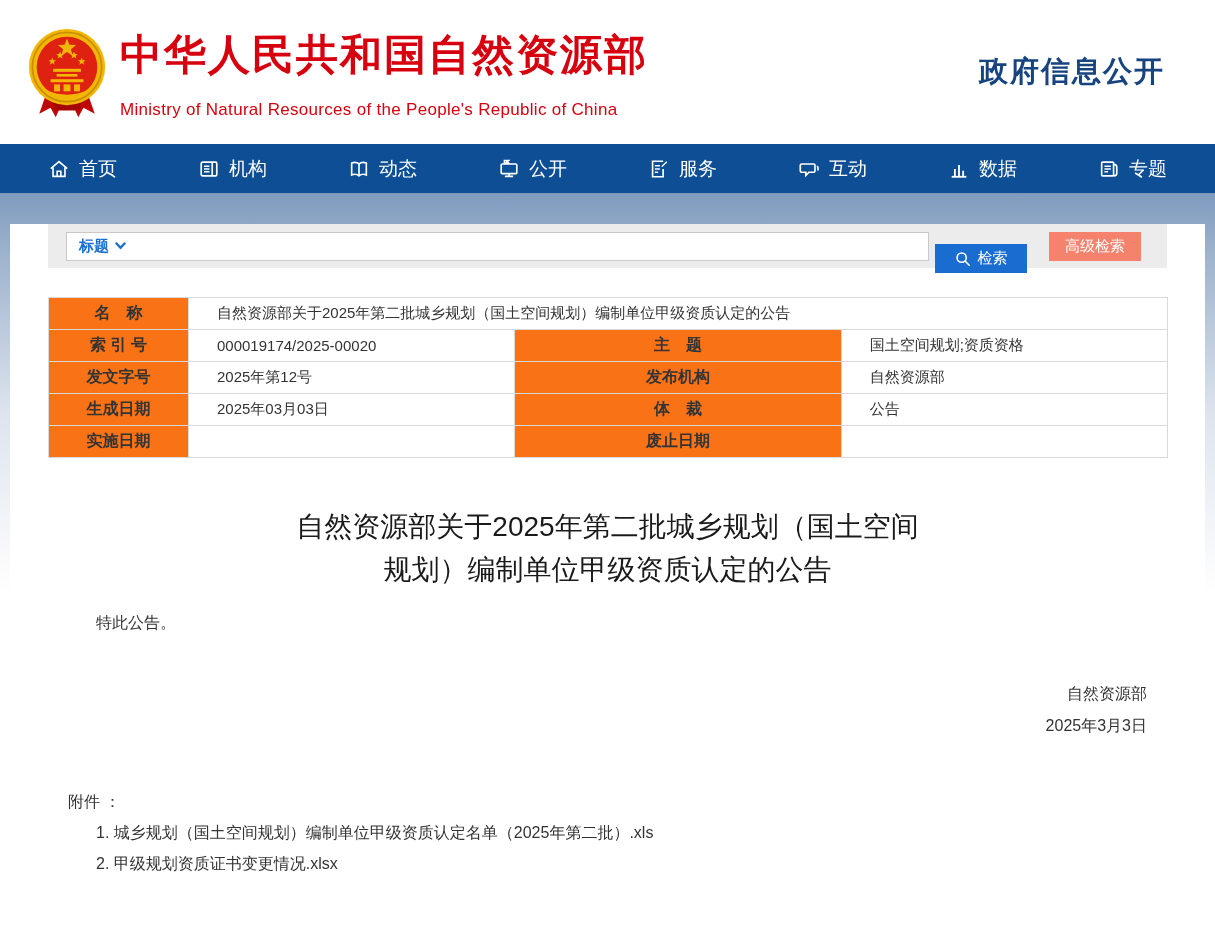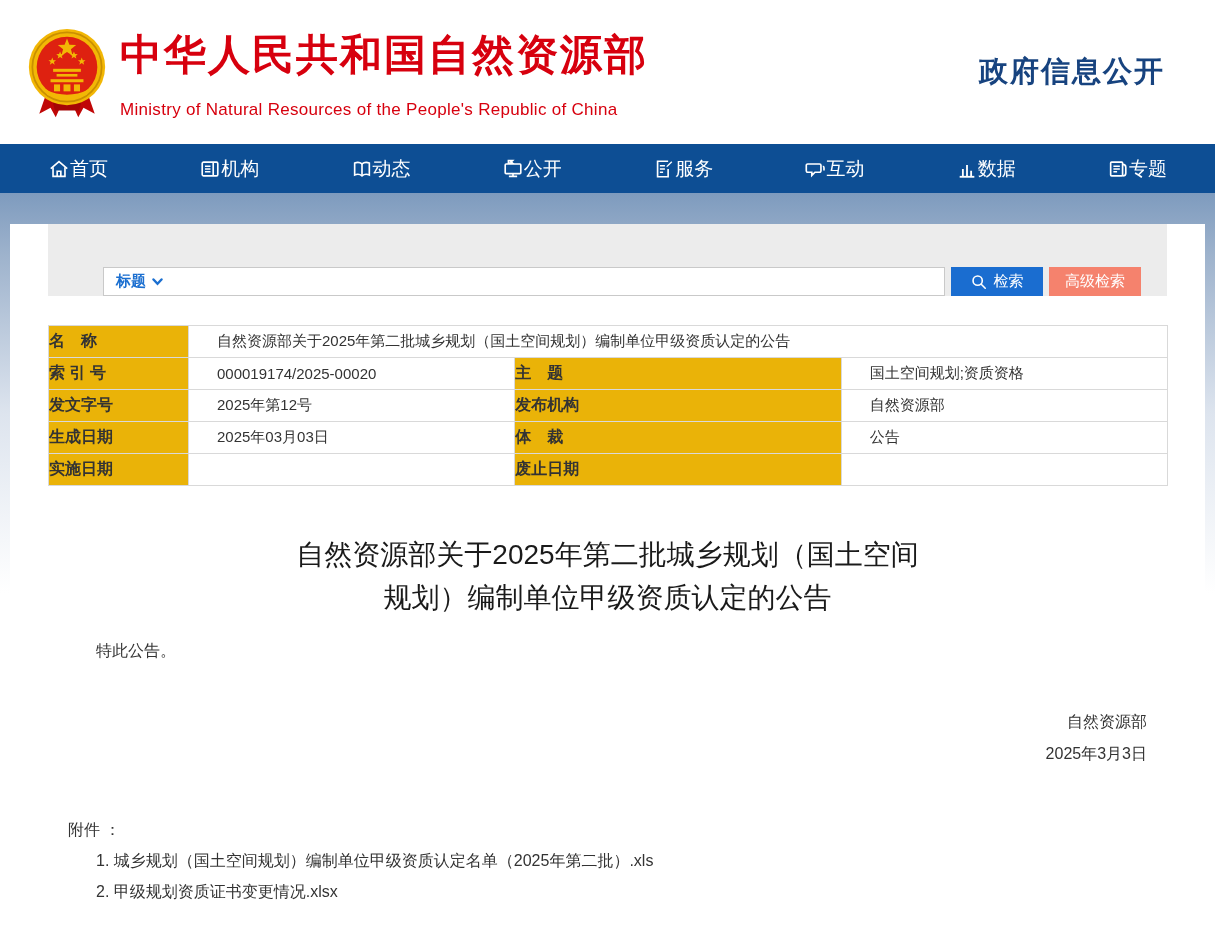--- a/index.html
+++ b/index.html
@@ -24,65 +24,65 @@
     margin-left:auto; color:#17437f; font-size:29px; font-weight:bold; letter-spacing:2px;
     align-self:center; cursor:pointer;
   }
 
   
   .main-nav {
     height:49px; background:#0d4e94; display:flex; align-items:center;
     justify-content:space-between; padding:0 48px;
   }
   .nav-item {
-    display:flex; align-items:center; color:#fff; font-size:19px;
+    display:flex; align-items:center; gap:9px; color:#fff; font-size:19px;
     cursor:pointer; white-space:nowrap;
   }
   .nav-item svg { display:block; }
 
   
   .page-bg {
     background:linear-gradient(180deg,#7e9bbe 0px,#9db2cc 60px,#dde4ee 220px,#ffffff 400px);
     padding:10px 10px 0;
   }
   .card { background:#fff; min-height:760px; padding-bottom:16px; }
 
   
   .search-strip {
-    margin:21px 38px 0; height:72px; background:#ececec;
-    display:flex; align-items:flex-end; padding:0 26px 0 55px;
+    margin:21px 38px 0; height:44px; background:#ececec;
+    display:flex; align-items:center; padding:0 26px 0 18px;
   }
   .search-box {
     flex:1 1 auto; height:29px; background:#fff; border:1px solid #c9c9c9;
     display:flex; align-items:center; padding-left:8px;
   }
   .field-selector {
     display:flex; align-items:center; gap:6px; color:#1b6fd0; font-weight:bold;
     font-size:15px; cursor:pointer; padding:0 4px; flex:0 0 auto;
   }
   .search-input {
     flex:1 1 auto; border:none; outline:none; height:25px; font-size:14px; min-width:0;
   }
   .btn { height:29px; border:none; color:#fff; font-size:15px; cursor:pointer; }
   .btn-search {
     width:92px; margin-left:6px; background:#1a6dd0;
     display:flex; align-items:center; justify-content:center; gap:7px;margin-top:25px;
   }
-  .btn-advanced { width:92px; margin-left:6px; background:#f5826d; }
+  .btn-advanced { width:92px; margin-left:22px; background:#f5826d; }
 
   
   .meta-table {
     width:1120px; margin:29px 38px 0; border-collapse:collapse; table-layout:fixed;
   }
   .meta-table td {
     border:1px solid #d9d9d9; height:32px; font-size:15px; color:#333;
     padding:0 0 0 28px; overflow:hidden; white-space:nowrap;
   }
   .meta-table td.lbl {
-    background:#eab308; font-weight:bold; font-size:16px; text-align:left; padding:0;
+    background:#f97316; font-weight:bold; font-size:16px; text-align:center; padding:0;
   }
   .col-l1 { width:140px; } .col-v1 { width:460px; }
   .col-l2 { width:115px; } .col-v2 { width:405px; }
 
   
   .article { margin:0 58px; }
   .doc-title {
     margin-top:47px; text-align:center; font-weight:normal; font-size:28px;
     line-height:43px; color:#1a1a1a;
   }

